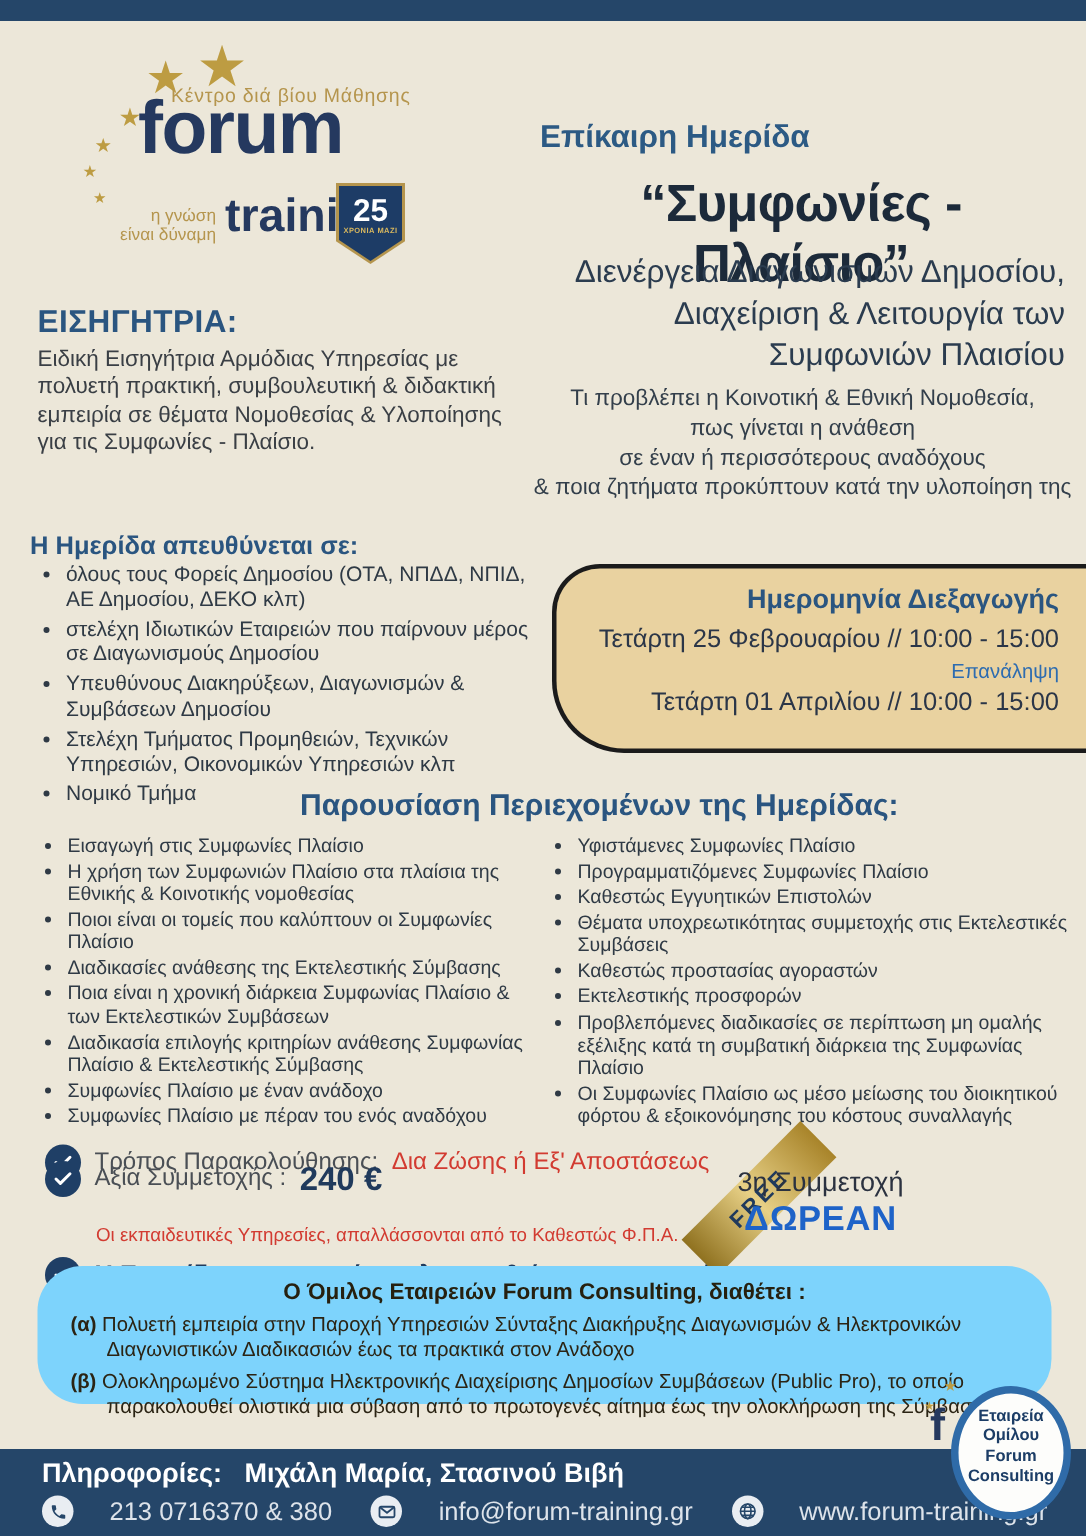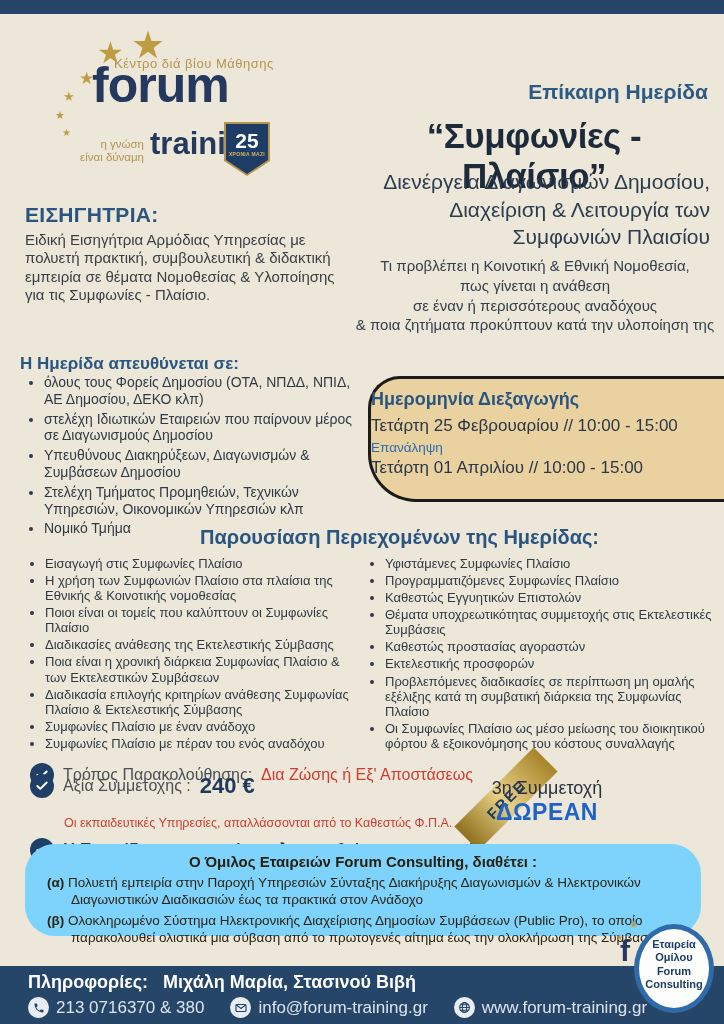--- a/index.html
+++ b/index.html
@@ -16,39 +16,39 @@
   .brand-sub{left:150px;top:128px;font-size:31px;font-weight:600;color:#25395f;line-height:1;}
   .brand-motto{left:52px;top:138px;width:92px;text-align:right;font-size:11.5px;line-height:1.15;color:#b5954d;}
   .badge-outer{left:224px;top:122px;width:46px;height:54px;background:#b5954d;
     clip-path:polygon(0 0,100% 0,100% 72%,50% 100%,0 72%);}
   .badge-inner{left:2px;top:2px;width:42px;height:50px;background:#1d3c66;
     clip-path:polygon(0 0,100% 0,100% 72%,50% 100%,0 72%);text-align:center;}
   .badge-num{font-size:21px;font-weight:700;color:#fff;margin-top:6px;line-height:1;}
   .badge-txt{font-size:5px;color:#d8b75e;font-weight:700;letter-spacing:.3px;}
 
   
-  .kicker{left:360px;top:80px;width:348px;text-align:right;font-size:21px;font-weight:700;color:#2c5a84;}
+  .kicker{left:360px;top:80px;width:348px;text-align:left;font-size:21px;font-weight:700;color:#2c5a84;}
   .title{left:352px;top:116px;width:364px;text-align:center;font-size:35px;font-weight:700;color:#1c2a3a;letter-spacing:-.5px;}
   .subtitle{left:362px;top:168px;width:348px;text-align:right;font-size:21px;color:#2b3c4f;line-height:1.32;}
   .desc{left:352px;top:256px;width:366px;text-align:center;font-size:15px;color:#333f4b;line-height:1.32;}
 
   
   .spk-head{left:25px;top:203px;font-size:21px;font-weight:700;color:#2a5580;letter-spacing:.3px;}
   .spk-text{left:25px;top:231px;width:318px;font-size:15px;color:#3a3f45;line-height:1.22;}
 
   
   .aud-head{left:20px;top:354px;font-size:17px;font-weight:700;color:#2a5580;}
   .aud-list{left:24px;top:374px;width:336px;}
   ul.blist{margin:0;padding-left:20px;list-style:disc;color:#2f3a45;}
   .aud-list li{font-size:14px;line-height:1.2;margin-bottom:3px;}
 
   
   .datebox{left:368px;top:376px;width:356px;height:126px;background:#e9d2a0;
     border:3px solid #1b1b1b;border-right:none;border-radius:32px 0 0 48px;box-sizing:border-box;
-    text-align:left;padding:10px 18px 0 0;}
+    text-align:right;padding:10px 18px 0 0;}
   .db-head{font-size:18px;font-weight:700;color:#2a5580;margin-bottom:6px;}
   .db-date{font-size:17px;color:#2b3648;margin-bottom:4px;}
   .db-rep{font-size:13.5px;font-weight:400;color:#2d6cb0;margin-bottom:3px;}
 
   
   .agenda-head{left:75px;top:526px;width:649px;text-align:center;font-size:20px;font-weight:700;color:#2a5580;}
   .col-left{left:25px;top:556px;width:334px;}
   .col-right{left:365px;top:556px;width:352px;}
   .col-left li,.col-right li{font-size:13px;line-height:1.16;margin-bottom:2px;}
 
@@ -73,21 +73,21 @@
   
   .goldbox{left:25px;top:844px;width:676px;height:92px;background:#7dd3fc;border-radius:30px;box-sizing:border-box;padding:9px 22px 0 22px;}
   .gb-head{text-align:center;font-size:15px;font-weight:700;color:#26200f;margin-bottom:4px;}
   .gb-item{font-size:13.5px;color:#2b2414;line-height:1.28;padding-left:24px;text-indent:-24px;margin-bottom:3px;}
   .gb-item b{font-weight:700;}
 
   
   .footer{left:0;top:966px;width:724px;height:58px;background:#254669;}
   .f-info{left:28px;top:972px;font-size:18px;font-weight:700;color:#fff;}
   .f-row{left:28px;top:997px;display:flex;align-items:center;gap:26px;color:#dde3ea;font-size:17px;}
-  .f-item{display:flex;align-items:center;gap:7px;}
+  .f-item{display:flex;align-items:center;gap:24px;}
   .icon-circle{width:21px;height:21px;border-radius:50%;background:#e9edf2;display:flex;align-items:center;justify-content:center;flex:0 0 21px;}
 
   
   .seal{left:634px;top:924px;width:70px;height:70px;background:#fdfdfb;border:5px solid #2f6ba8;border-radius:50%;
     text-align:center;padding-top:9px;box-sizing:content-box;z-index:6;}
   .seal div{font-size:11px;font-weight:700;color:#1c3d66;line-height:1.22;}
   .seal-f{left:620px;top:936px;font-size:30px;font-weight:700;color:#25395f;z-index:5;line-height:1;}
 </style>
 </head>
 <body>

